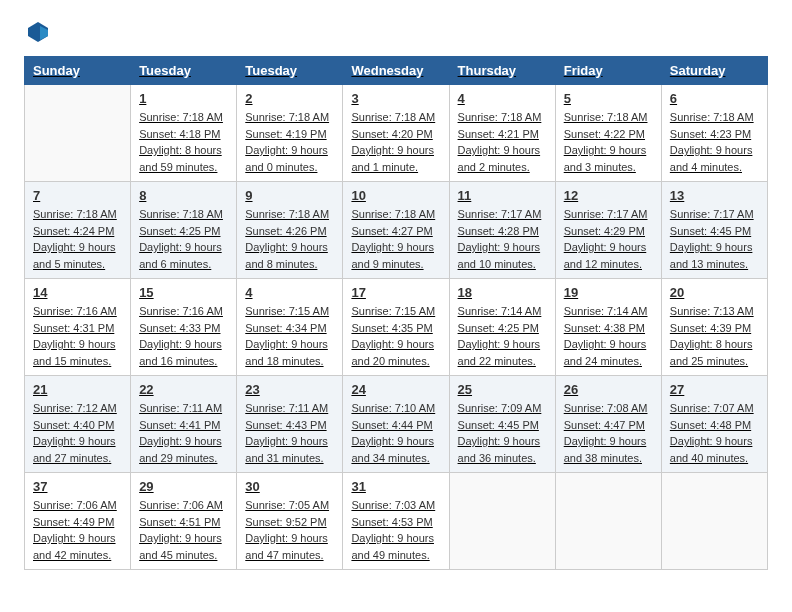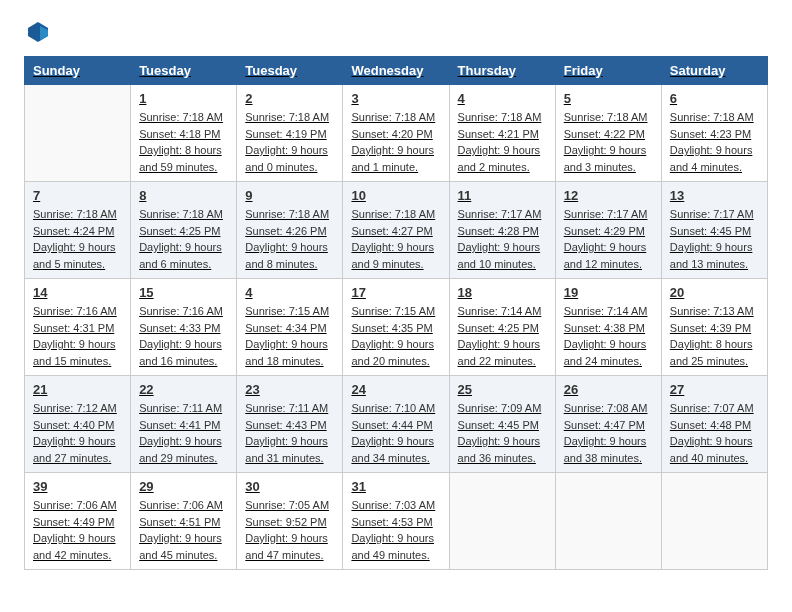--- a/index.html
+++ b/index.html
@@ -276,21 +276,21 @@
             <div class="day-num">27</div>
         <div class="day-info">
           <span>Sunrise: 7:07 AM</span><br>
           <span>Sunset: 4:48 PM</span><br>
           <span>Daylight: 9 hours and 40 minutes.</span>
         </div>
           </td>
         </tr>
         <tr>
           <td>
-            <div class="day-num">39</div>
+            <div class="day-num">37</div>
         <div class="day-info">
           <span>Sunrise: 7:06 AM</span><br>
           <span>Sunset: 4:49 PM</span><br>
           <span>Daylight: 9 hours and 42 minutes.</span>
         </div>
           </td>
           <td>
             <div class="day-num">29</div>
         <div class="day-info">
           <span>Sunrise: 7:06 AM</span><br>

